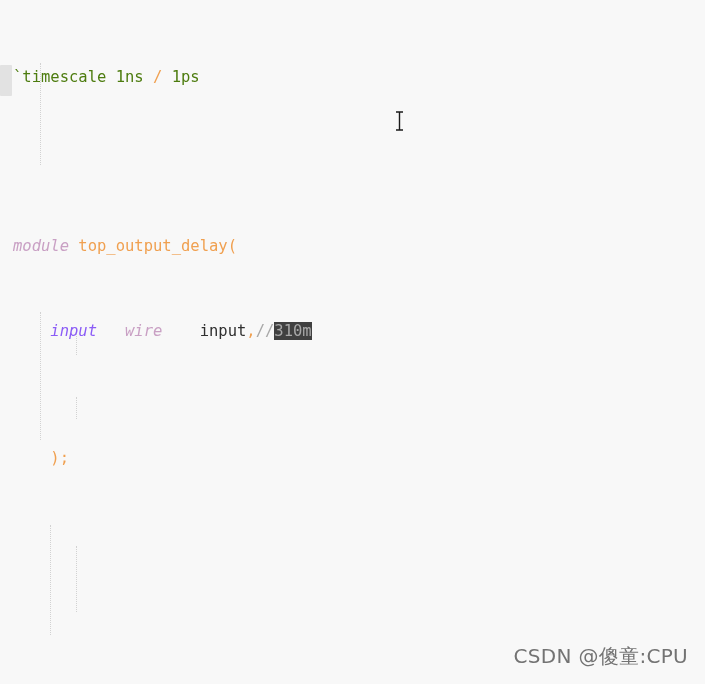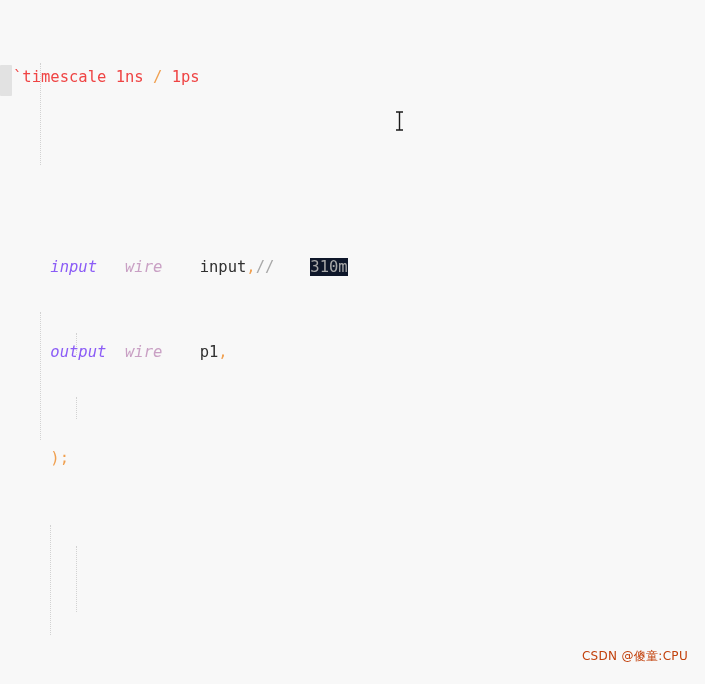--- a/index.html
+++ b/index.html
@@ -23,27 +23,27 @@
     left: 13px;
     top: 3px;
     white-space: pre;
   }
   .line {
     height: 21.2px;
     white-space: pre;
   }
   
   .kw       { color: #c9a0c4; font-style: italic; }                        
-  .dir      { color: #ef4444; }                        
+  .dir      { color: #4d7c0f; }                        
   .io       { color: #8b5cf6; font-style: italic; }    
   .fn       { color: #f0a050; }                        
   .op       { color: #f0a050; }                        
   .id       { color: #303030; }                        
   .cmt      { color: #a8a8a8; }                        
-  .sel      { background: #0f172a; margin-left: 36px; }                   
+  .sel      { background: #404040; }                   
 
   .guide {
     position: absolute;
     width: 1px;
     border-left: 1px dotted #d2d2d2;
   }
   #scroll-thumb {
     position: absolute;
     left: 0;
     top: 65px;
@@ -57,23 +57,23 @@
     left: 394px;
     top: 111px;
     width: 11px;
     height: 20px;
     pointer-events: none;
   }
   #watermark {
     position: absolute;
     right: 17px;
     bottom: 17px;
-    color: #c2410c;
+    color: #737373;
     font-family: "DejaVu Sans", "Liberation Sans", sans-serif;
-    font-size: 12px;
+    font-size: 20px;
     letter-spacing: 0.3px;
   }
 </style>
 </head>
 <body>
 
 <div id="editor">
 
   <div id="scroll-thumb"></div>
 
@@ -83,24 +83,24 @@
   <div class="guide" style="left:76px; top:397px; height:22px;"></div>
   <div class="guide" style="left:50px; top:525px; height:110px;"></div>
   <div class="guide" style="left:76px; top:546px; height:66px;"></div>
 
   <div id="code">
 
     <div class="line"><span class="dir">`timescale 1ns </span><span class="op">/</span><span class="dir"> 1ps</span></div>
 
     <div class="line"> </div>
 
+    <div class="line"><span class="kw">module</span><span class="id"> </span><span class="fn">top_output_delay</span><span class="op">(</span></div>
 
     <div class="line"><span class="io">    input</span><span class="id">   </span><span class="kw">wire</span><span class="id">    input</span><span class="op">,</span><span class="cmt">//</span><span class="cmt sel">310m</span></div>
 
-    <div class="line"><span class="io">    output</span><span class="id">  </span><span class="kw">wire</span><span class="id">    p1</span><span class="op">,</span></div>
 
 
     <div class="line"><span class="op">    );</span></div>
 
     <div class="line"> </div>
     
 
     
 
     

